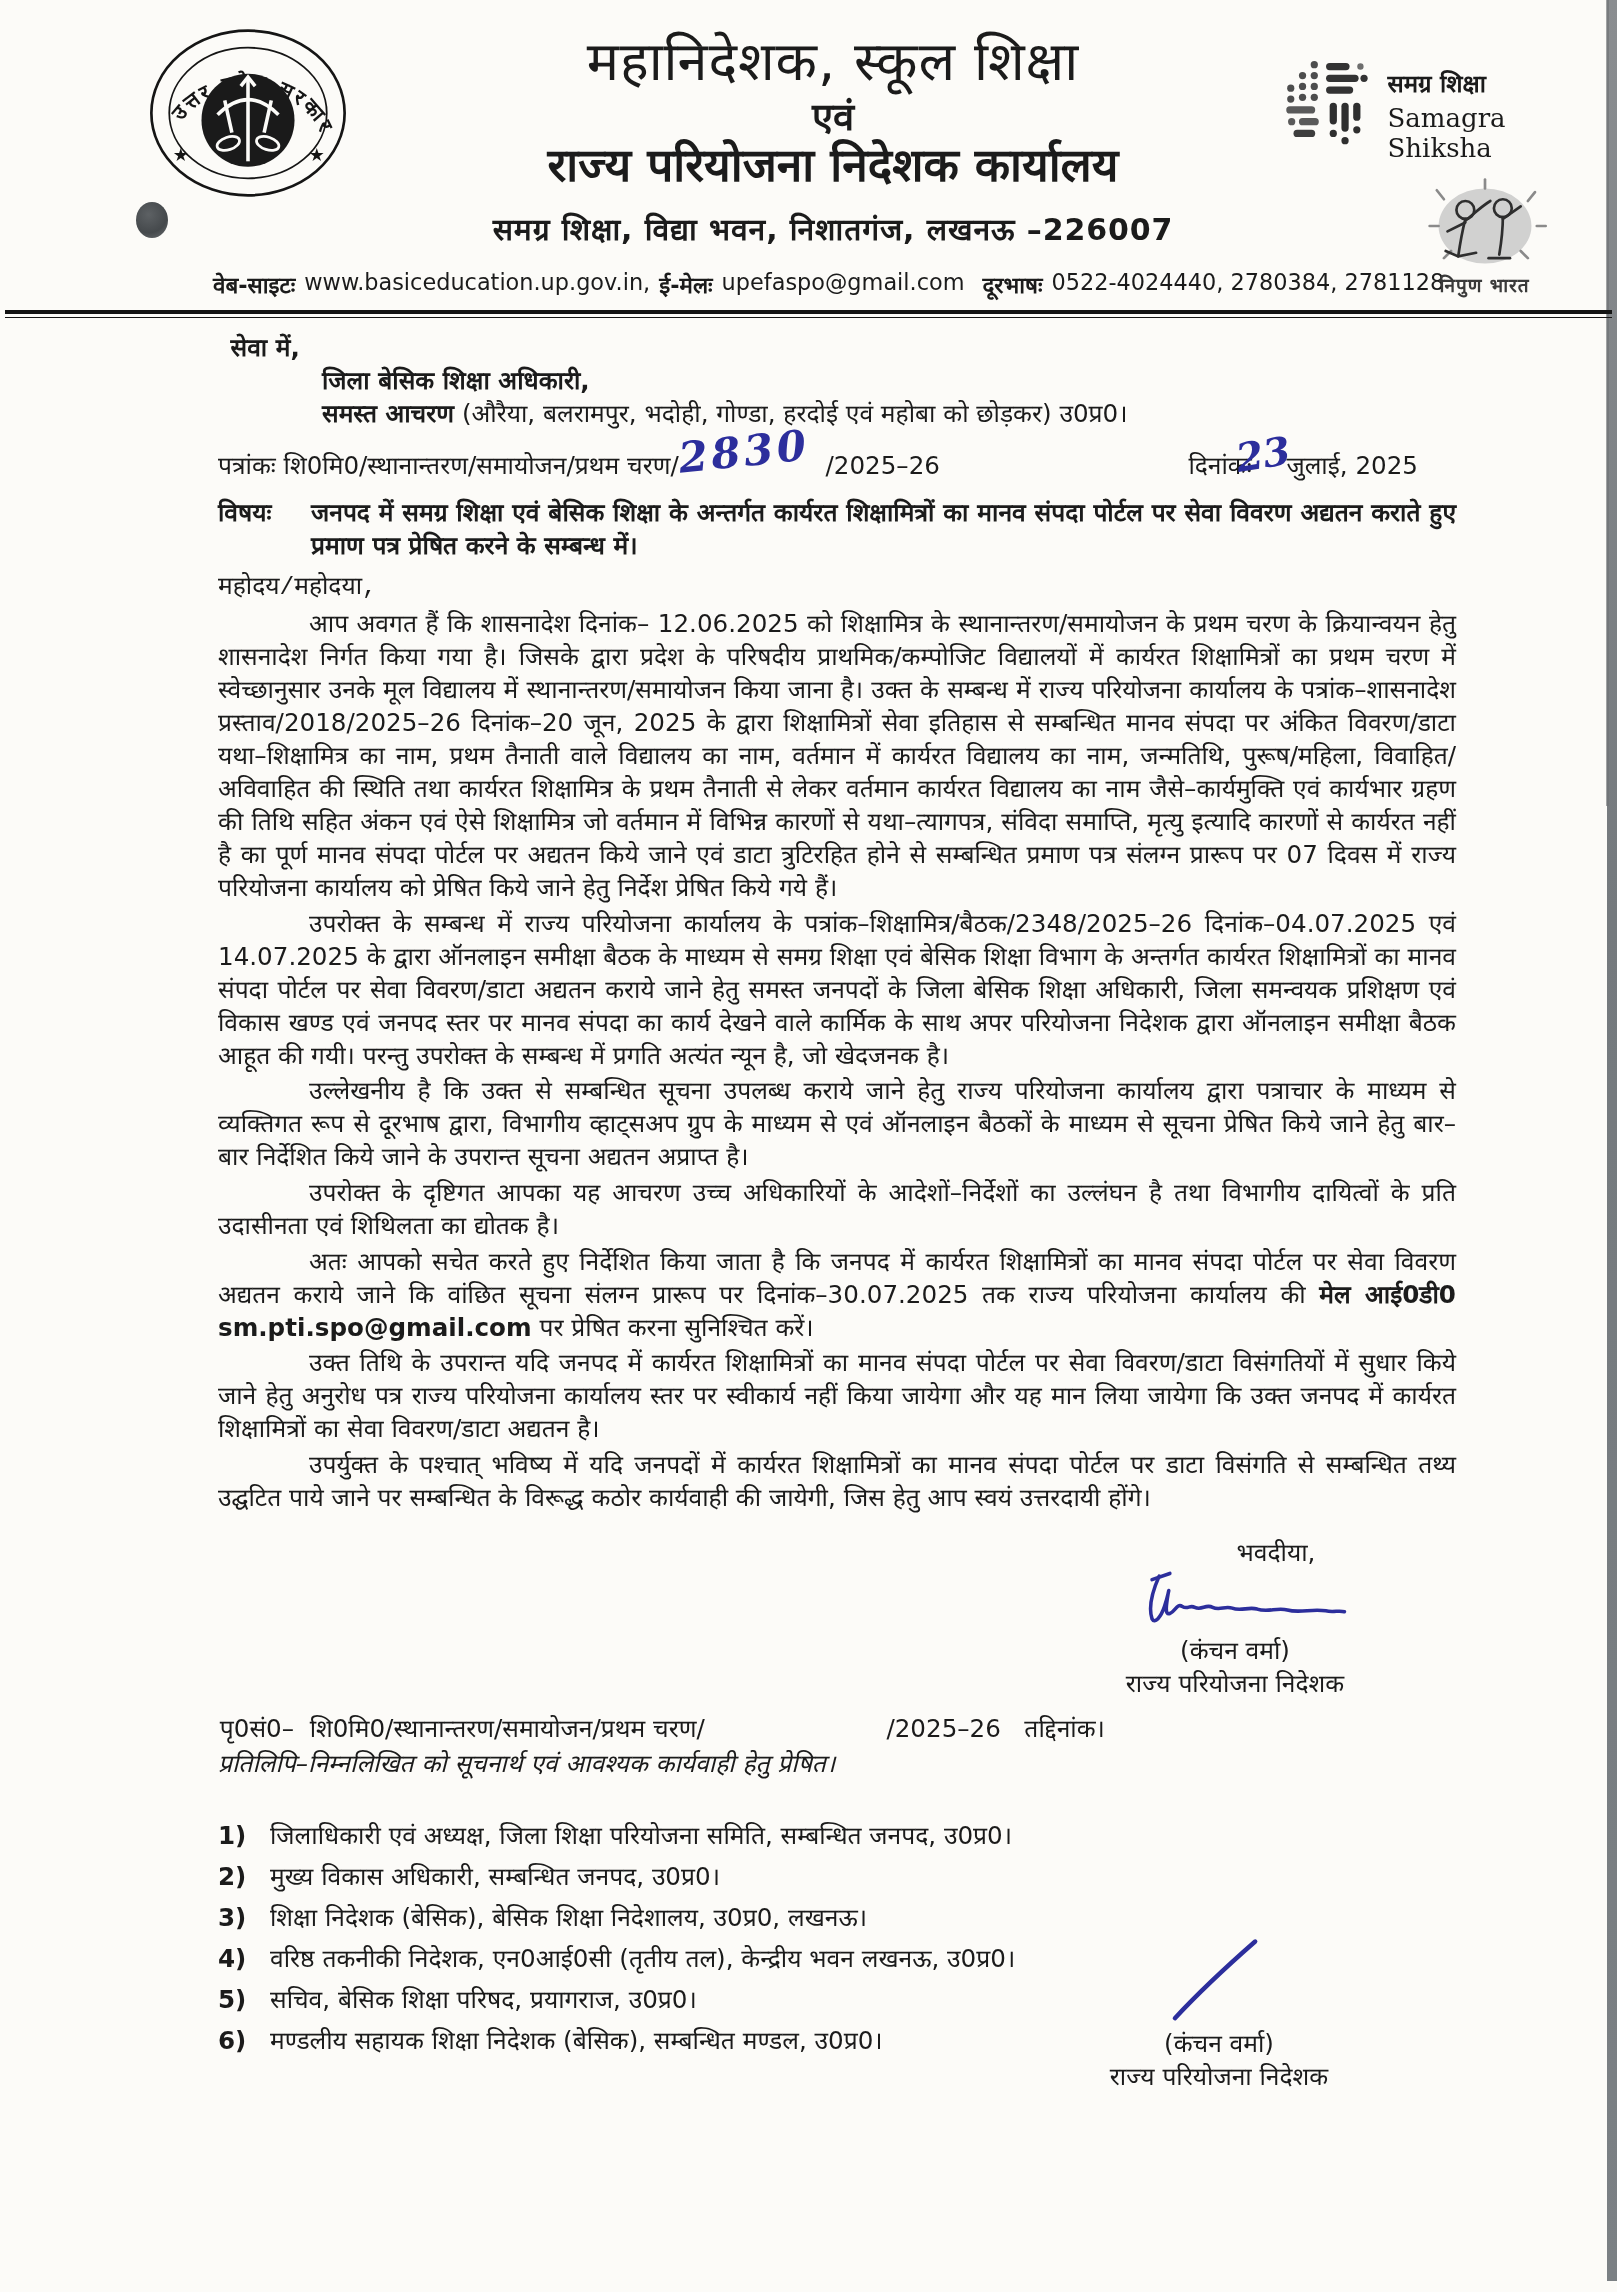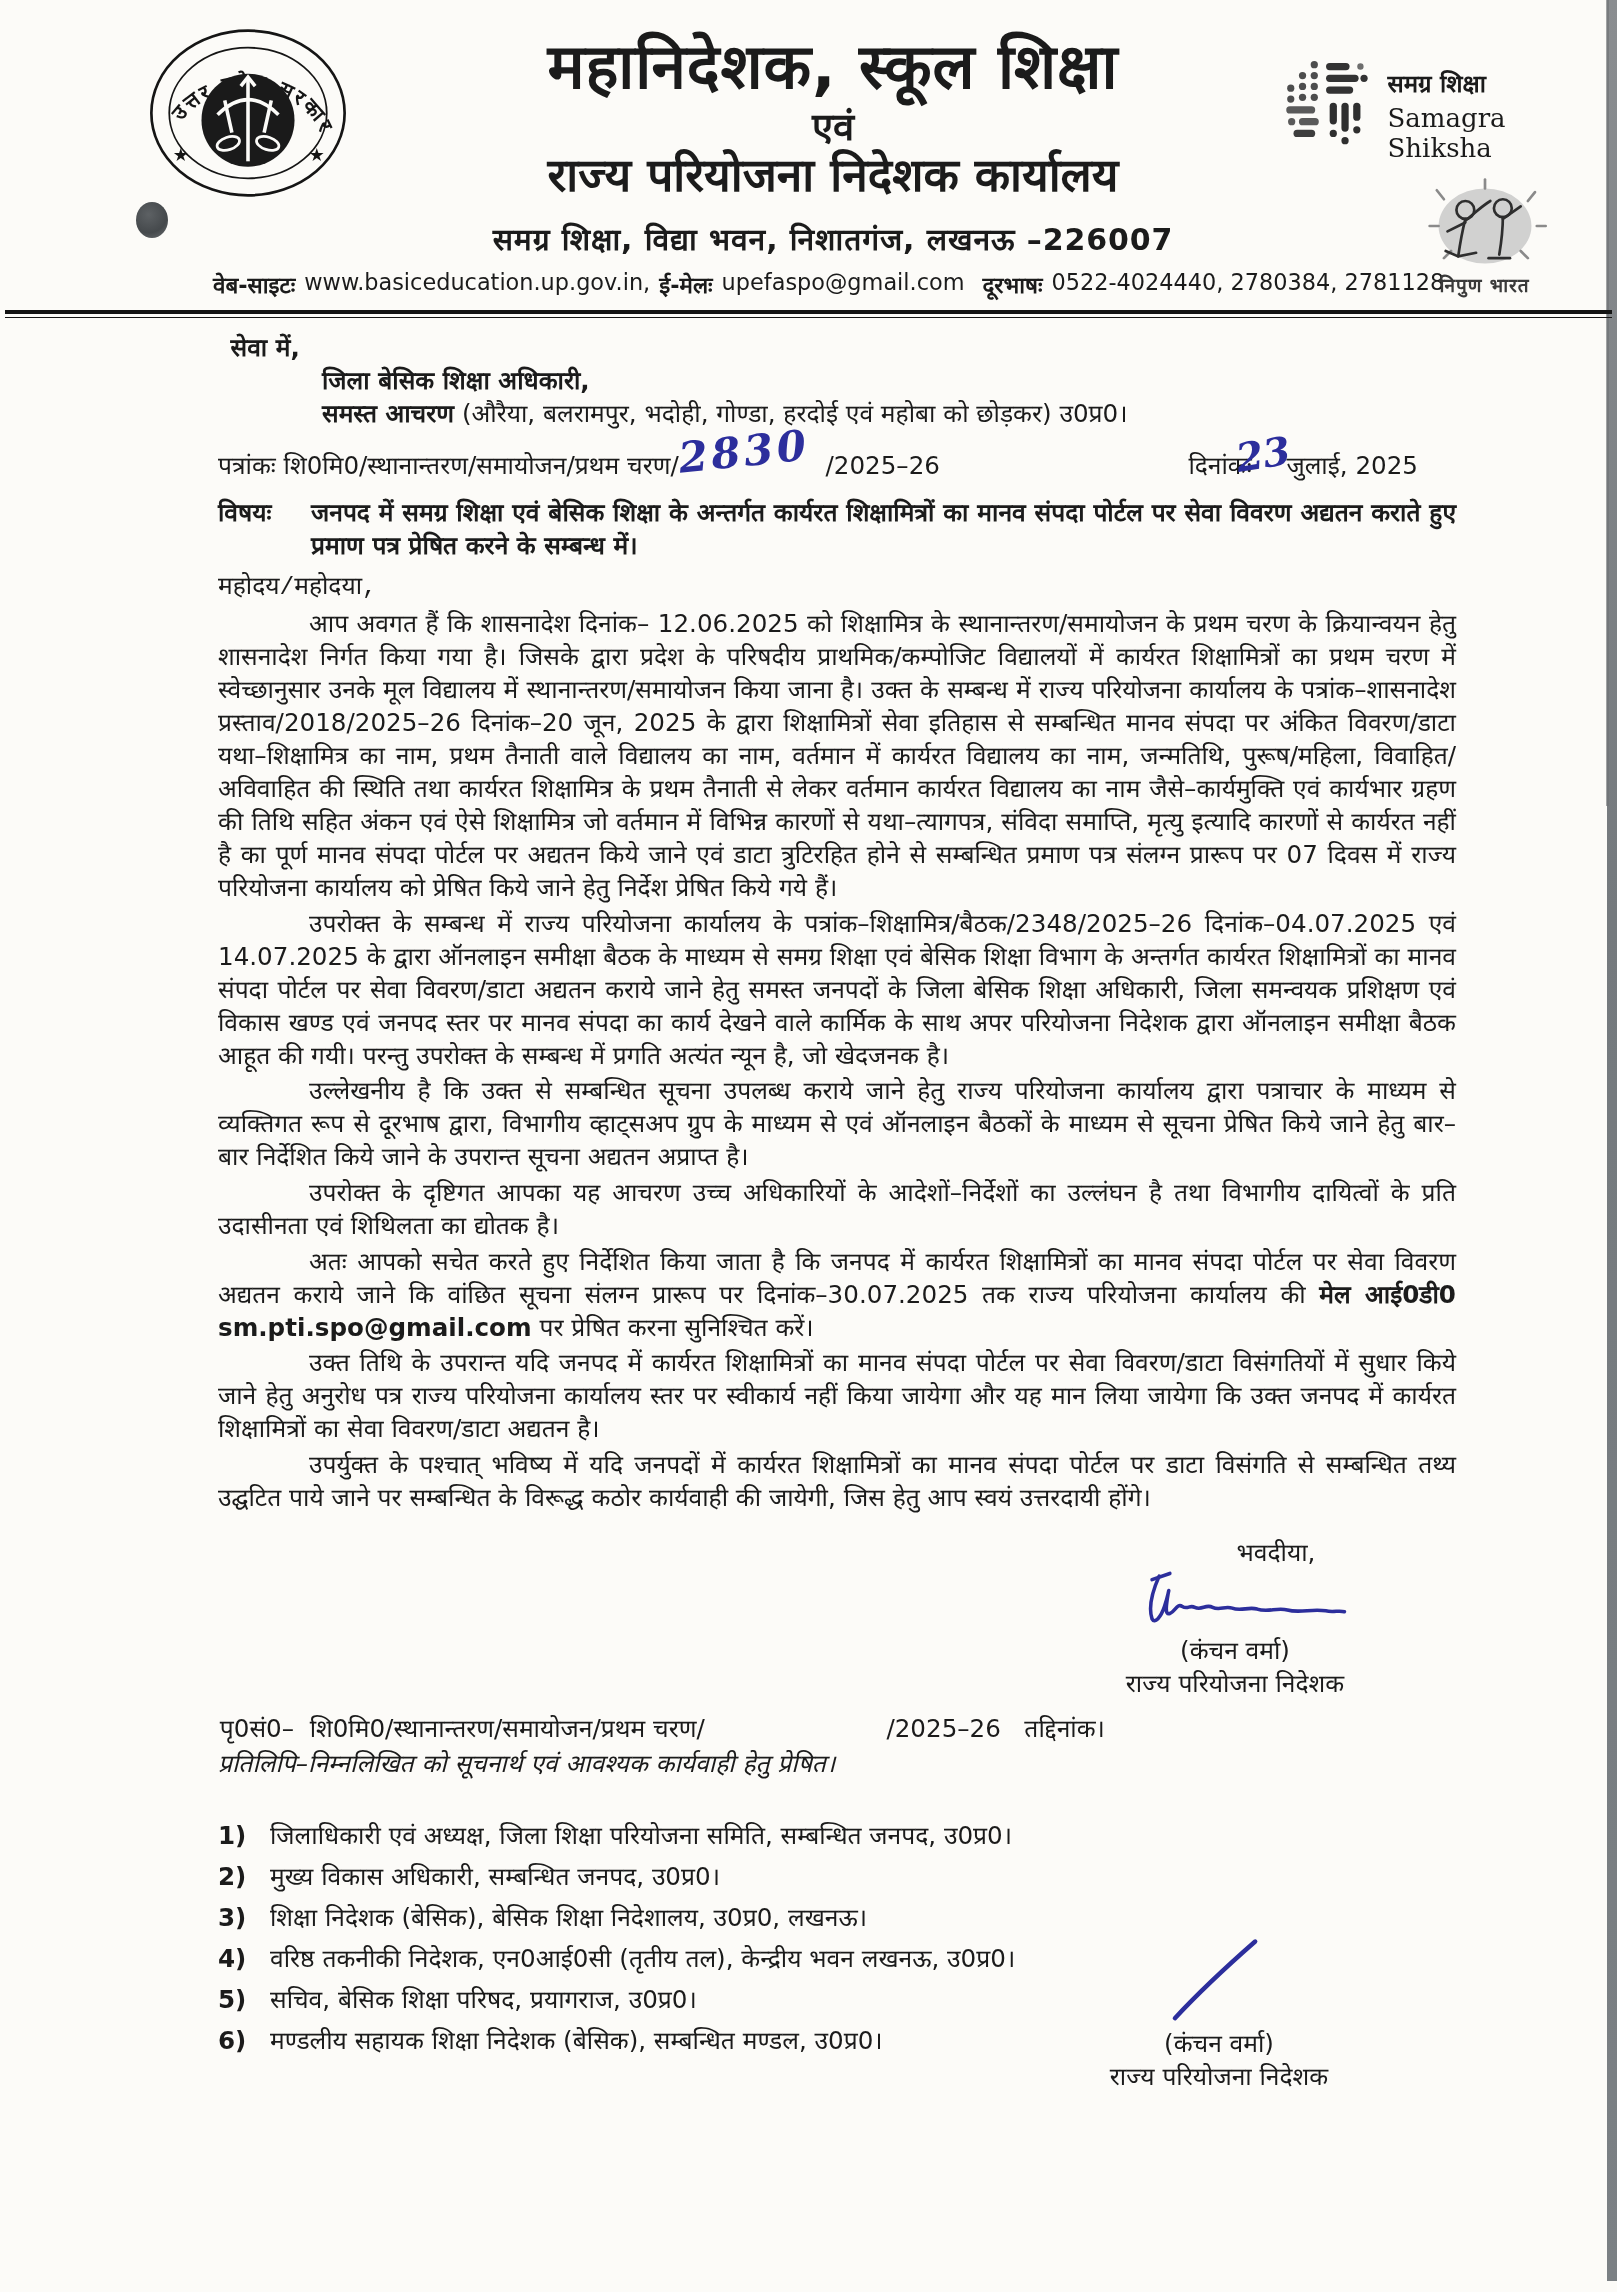--- a/index.html
+++ b/index.html
@@ -17,21 +17,21 @@
   .edge-right-thin {
     position:absolute; right:8px; top:0; height:806px; width:2.7px; background:#6f7275; opacity:.65;
   }
   .punch-hole {
     position:absolute; left:136px; top:202px; width:32px; height:36px; border-radius:50%;
     background:radial-gradient(circle at 40% 35%, #5d6164 0%, #45494c 60%, #6d7174 100%);
   }
   
   .emblem { position:absolute; left:146px; top:25px; }
   .head-center { position:absolute; left:385px; top:21.5px; width:896px; text-align:center; }
-  .t1 { font-size:62px; font-weight:700; letter-spacing:0.9px; }
+  .t1 { font-size:54px; font-weight:400; letter-spacing:0.9px; }
   .t2 { font-size:38px; font-weight:700; line-height:43px; }
   .t3 { font-size:46px; font-weight:700; line-height:52px; }
   .addr { font-size:30px; font-weight:700; margin-top:17px; letter-spacing:0.9px; }
   .contact {
     position:absolute; left:213px; top:269px; width:1200px;
     font-size:22.4px; display:flex; align-items:flex-start; gap:9px; white-space:nowrap;
   }
   .contact .lbl { font-weight:700; }
   .contact .sep { width:23px; }
   .samagra { position:absolute; left:1279px; top:50px; display:flex; align-items:flex-start; gap:9px; }

